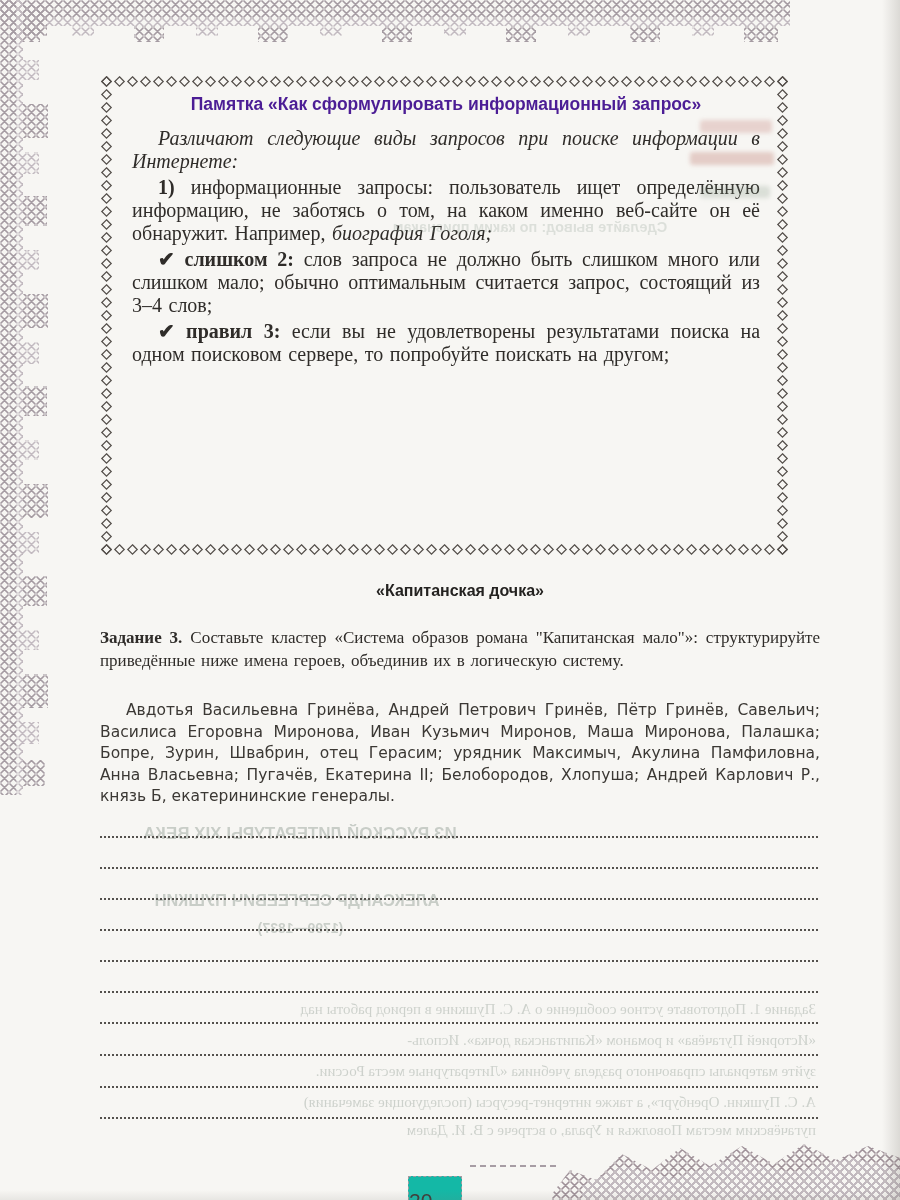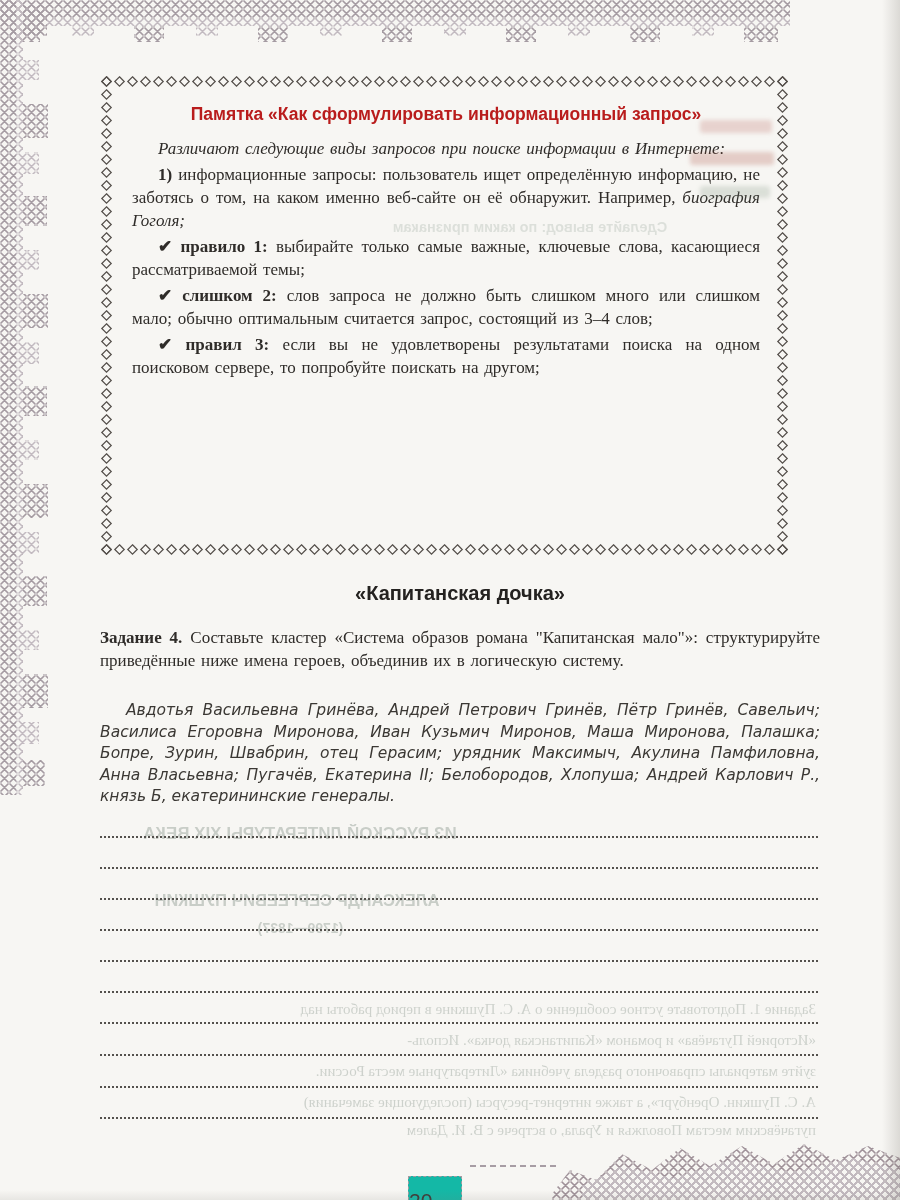--- a/index.html
+++ b/index.html
@@ -17,35 +17,35 @@
   
   .stitch-top{position:absolute;left:0;top:0;}
   .stitch-left{position:absolute;left:0;top:0;}
   .stitch-br{position:absolute;left:552px;top:1136px;}
 
   
   .memo-frame{position:absolute;left:100px;top:75px;}
   .memo{position:absolute;left:100px;top:75px;width:690px;height:482px;
     box-sizing:border-box;padding:16px 30px 0 32px;}
   .memo p{margin:0 0 3px 0;text-indent:26px;text-align:justify;
-    font-size:17px;line-height:23px;word-spacing:1.5px;}
+    font-size:20px;line-height:23px;word-spacing:1.5px;}
   .memo-title{font-family:"Liberation Sans", sans-serif;font-weight:700;
-    font-size:17.5px;line-height:22px;text-align:center;margin:12px 0 12px 0;color:#b91c1c;}
+    font-size:17.5px;line-height:22px;text-align:center;margin:2px 0 12px 0;color:#4c1d95;}
   .b{font-weight:700;}
   .i{font-style:italic;}
   .chk{font-weight:700;}
 
   
   .sec-title{position:absolute;left:100px;top:582px;width:720px;text-align:center;
-    font-family:"Liberation Sans", sans-serif;font-weight:700;font-size:20px;color:#242220;}
+    font-family:"Liberation Sans", sans-serif;font-weight:700;font-size:16px;color:#242220;}
   .task{position:absolute;left:100px;top:626px;width:720px;
     font-size:17px;line-height:23px;text-align:justify;text-indent:0;word-spacing:1.5px;}
   .task .lead{font-weight:700;}
   .names{position:absolute;left:100px;top:700px;width:720px;
-    font-family:"DejaVu Sans", sans-serif;font-style:italic;
+    font-family:"DejaVu Sans", sans-serif;
     font-size:15.5px;line-height:21.5px;text-align:justify;text-indent:26px;color:#3b3834;}
 
   
   .ans{position:absolute;left:100px;width:718px;height:0;
     border-top:2.5px dotted #54514d;}
 
   
   .mir{transform:scaleX(-1);filter:blur(0.7px);}
   .gh{position:absolute;color:#6f7f74;}
   .gh-h1{left:130px;top:824px;width:340px;text-align:center;
@@ -151,33 +151,32 @@
     <rect x="0" y="0" width="690" height="13" fill="url(#dmd)"></rect>
     <rect x="0" y="469" width="690" height="13" fill="url(#dmd)"></rect>
     <rect x="0" y="0" width="13" height="482" fill="url(#dmd)"></rect>
     <rect x="677" y="0" width="13" height="482" fill="url(#dmd)"></rect>
   </svg>
 
   <div class="memo">
     <div class="memo-title">Памятка «Как сформулировать информационный запрос»</div>
     <p class="i">Различают следующие виды запросов при поиске информации в Интернете:</p>
     <p><span class="b">1)</span><span> информационные запросы: пользователь ищет определённую информацию, не заботясь о том, на каком именно веб-сайте он её обнаружит. Например, </span><span class="i">биография Гоголя;</span></p>
-    <p><span class="chk">✔ правило 1:</span><span> выбирайте только самые важные, ключевые слова, касающиеся рассматриваемой темы;</span></p>
     <p><span class="chk">✔ слишком 2:</span><span> слов запроса не должно быть слишком много или слишком мало; обычно оптимальным считается запрос, состоящий из 3–4 слов;</span></p>
     <p><span class="chk">✔ правил 3:</span><span> если вы не удовлетворены результатами поиска на одном поисковом сервере, то попробуйте поискать на другом;</span></p>
   </div>
 
   <div class="blob" style="left:700px;top:120px;width:72px;height:13px;background:rgba(168,72,60,.20);"></div>
   <div class="blob" style="left:690px;top:152px;width:84px;height:13px;background:rgba(168,72,60,.24);"></div>
   <div class="blob" style="left:700px;top:186px;width:70px;height:12px;background:rgba(118,142,118,.22);"></div>
   <div class="gh gh-memo mir">Сделайте вывод: по каким признакам</div>
 
   <div class="sec-title">«Капитанская дочка»</div>
 
-  <div class="task"><span class="lead">Задание 4.</span><span> Составьте кластер «Система образов романа "Капитанская мало"»: структурируйте приведённые ниже имена героев, объединив их в логическую систему.</span></div>
+  <div class="task"><span class="lead">Задание 3.</span><span> Составьте кластер «Система образов романа "Капитанская мало"»: структурируйте приведённые ниже имена героев, объединив их в логическую систему.</span></div>
 
   <div class="names">Авдотья Васильевна Гринёва, Андрей Петрович Гринёв, Пётр Гринёв, Савельич; Василиса Егоровна Миронова, Иван Кузьмич Миронов, Маша Миронова, Палашка; Бопре, Зурин, Швабрин, отец Герасим; урядник Максимыч, Акулина Памфиловна, Анна Власьевна; Пугачёв, Екатерина II; Белобородов, Хлопуша; Андрей Карлович Р., князь Б, екатерининские генералы.</div>
 
   <div class="gh gh-h1 mir">ИЗ РУССКОЙ ЛИТЕРАТУРЫ XIX ВЕКА</div>
   <div class="gh gh-h2 mir">АЛЕКСАНДР СЕРГЕЕВИЧ ПУШКИН</div>
   <div class="gh gh-h3 mir">(1799—1837)</div>
   <div class="gh gh-line mir" style="top:999px;">Задание 1. Подготовьте устное сообщение о А. С. Пушкине в период работы над</div>
   <div class="gh gh-line mir" style="top:1030px;">«Историей Пугачёва» и романом «Капитанская дочка». Исполь-</div>
   <div class="gh gh-line mir" style="top:1061px;">зуйте материалы справочного раздела учебника «Литературные места России.</div>
   <div class="gh gh-line mir" style="top:1092px;">А. С. Пушкин. Оренбург», а также интернет-ресурсы (последующие замечания)</div>

